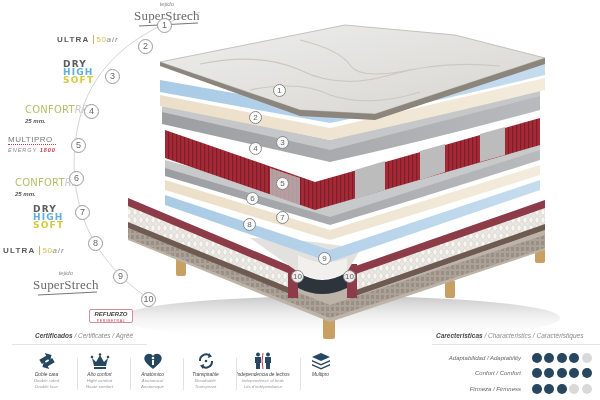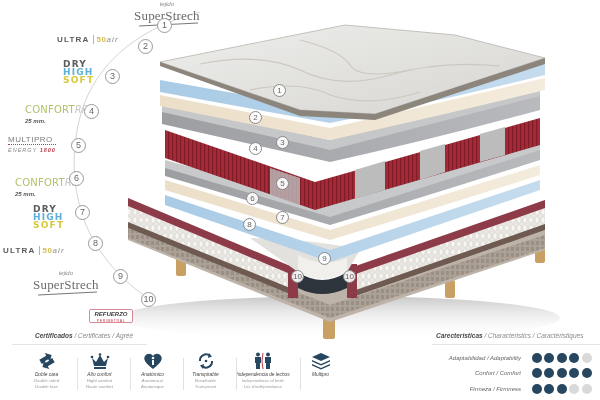--- a/index.html
+++ b/index.html
@@ -18,21 +18,21 @@
   }
   .num-circle.small { width: 13px; height: 13px; line-height: 11px; font-size: 8px; }
   .num-circle.onimg { background: rgba(255,255,255,0.9); border-color: #888; }
 
   .ss-pre { font-size: 6px; font-style: italic; color: #8a8a8a; display: block; text-align: center; }
   .ss-main { font-family: "Liberation Serif", serif; font-size: 13px; color: #6b6b6b; letter-spacing: 0.2px; }
   .ss-underline { display: block; height: 1px; width: 90%; margin-left: 8%; background: #777; margin-top: 1px; transform: rotate(-3deg); }
 
   .ultra { font-size: 8px; font-weight: bold; letter-spacing: 1.2px; color: #5a5a5a; }
   .ultra .sep { display: inline-block; width: 1px; height: 9px; background: #c9b46a; vertical-align: middle; margin: 0 3px; }
-  .ultra .fifty { color: #d6be55; font-weight: bold; letter-spacing: 0.5px; }
+  .ultra .fifty { color: #d6be55; font-weight: normal; letter-spacing: 0.5px; }
   .ultra .air { color: #8a8a8a; font-style: italic; font-weight: normal; font-size: 8px; }
 
   .dry { font-size: 9px; font-weight: bold; letter-spacing: 1.2px; line-height: 8px; font-family: "DejaVu Sans", sans-serif; }
   .dry .d1 { color: #5c5c5c; display: block; }
   .dry .d2 { color: #5fb0d8; display: block; }
   .dry .d3 { color: #d7c93d; display: block; }
 
   .confort { font-size: 10px; color: #b0c36a; letter-spacing: 0.2px; font-family: "DejaVu Sans", sans-serif; }
   .confort i { color: #c9c9c9; font-style: italic; }
   .mm { font-size: 6px; color: #555; font-style: italic; font-weight: bold; display: block; margin-top: 2px; }

